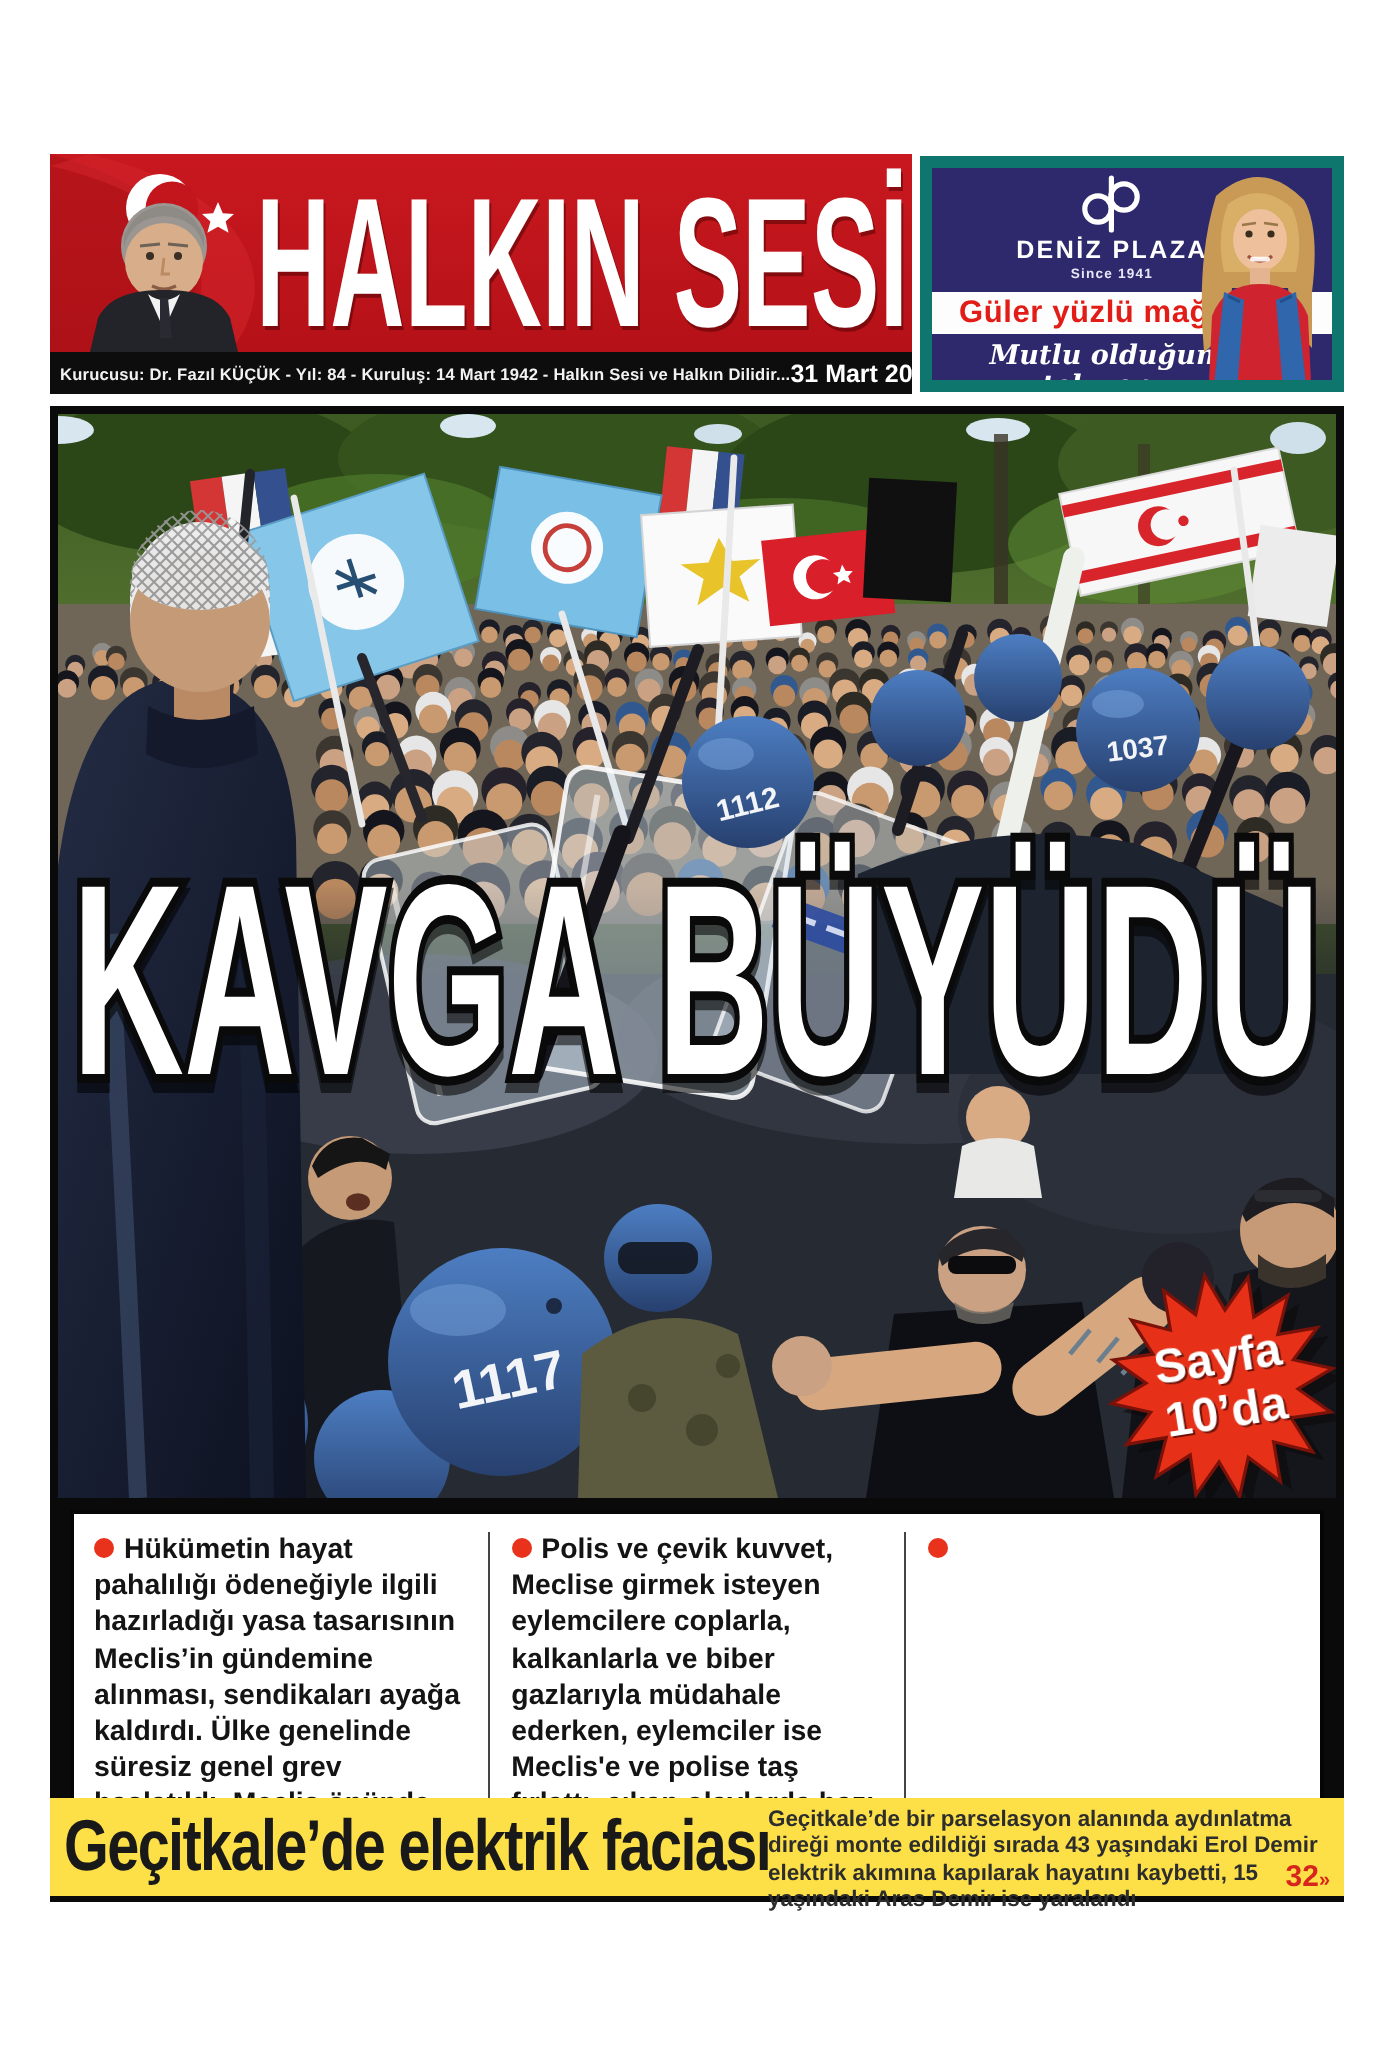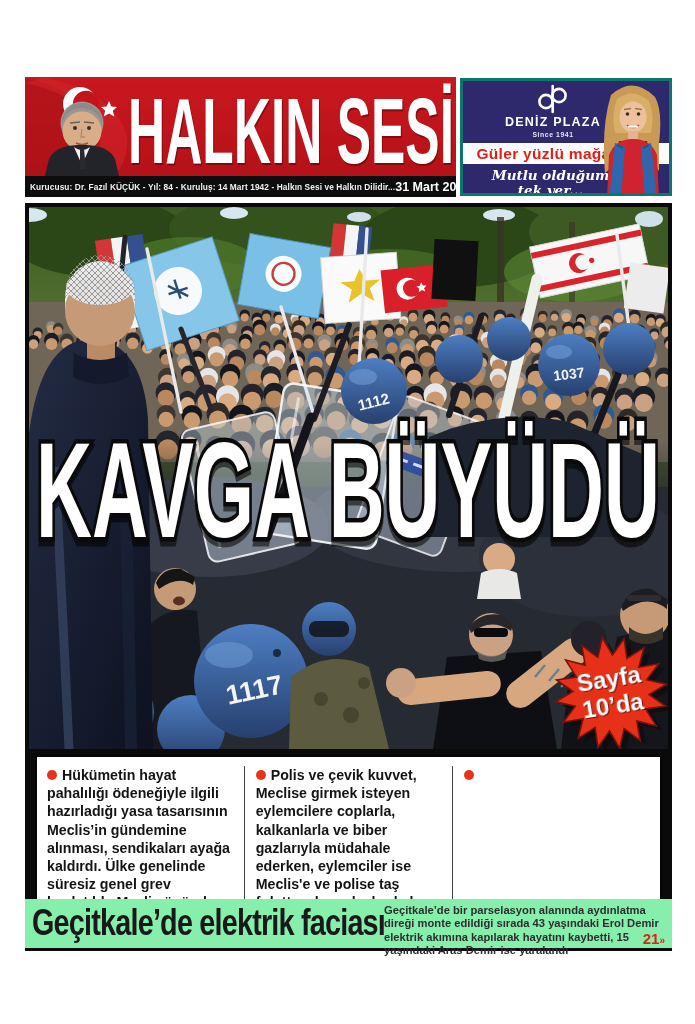--- a/index.html
+++ b/index.html
@@ -11,21 +11,21 @@
   .header{position:relative;width:647px;height:120px;}
   .masthead{position:absolute;left:0;top:0;width:431px;height:120px;}
   .masthead svg{display:block;}
   .infobar{position:absolute;left:0;top:99px;width:431px;height:21px;background:#0d0d0d;
            display:flex;align-items:center;justify-content:space-between;box-sizing:border-box;
            padding:0 7px 0 5px;text-align:center;}
   .founder{color:#f2f2f2;font-size:8.3px;font-weight:bold;letter-spacing:.1px;white-space:nowrap;}
   .issue{display:flex;gap:15px;color:#fff;font-size:12.5px;font-weight:bold;white-space:nowrap;}
 
   .ad{position:absolute;left:435px;top:1px;width:212px;height:118px;background:#2d296c;
-      border:3px solid #0f766e;box-sizing:border-box;overflow:hidden;padding-left:48px;}
+      border:6px solid #0f766e;box-sizing:border-box;overflow:hidden;padding-left:48px;}
   .ad-logo{position:absolute;left:30px;top:2px;width:120px;height:32px;}
   .ad-brand{position:absolute;left:0px;top:34px;width:180px;text-align:center;color:#fff;
             font-size:12.5px;font-weight:bold;letter-spacing:1.2px;}
   .ad-since{position:absolute;left:0px;top:50px;width:180px;text-align:center;color:#e8e6f5;
             font-size:6.8px;font-weight:bold;letter-spacing:.6px;}
   .ad-band{position:absolute;left:0;top:62px;width:212px;height:21px;background:#fdfdfd;
            display:flex;align-items:center;}
   .ad-band span{display:block;width:178px;text-align:center;color:#e21c16;font-size:15.5px;
            font-weight:bold;letter-spacing:.3px;}
   .ad-script{position:absolute;left:0;top:87px;width:175px;text-align:center;color:#fff;
@@ -39,21 +39,21 @@
   .photo{position:relative;width:639px;height:542px;overflow:hidden;background:#42502e;}
   .photo svg{display:block;}
   .bullets-wrap{padding:6px;}
   .bullets{background:#ffffff;border:2px solid #050505;display:flex;padding:9px 10px;}
   .col{flex:1;color:#141414;font-size:14.2px;line-height:18.2px;font-weight:bold;}
   .col + .col{border-left:1.5px solid #444;margin-left:11px;padding-left:11px;}
   .dot{display:inline-block;width:10px;height:10px;border-radius:50%;background:#e8321c;
        margin-right:5px;vertical-align:baseline;}
 
   
-  .strip{position:absolute;left:0;top:822px;width:647px;height:49px;background:#86efac;}
+  .strip{position:absolute;left:0;top:822px;width:647px;height:49px;background:#fde047;}
   .strip-inner{position:relative;width:647px;height:49px;}
   .sec-headline{position:absolute;left:7px;top:3px;color:#191919;font-weight:bold;
                 font-size:36px;letter-spacing:-1px;transform:scaleX(.80);transform-origin:left center;
                 white-space:nowrap;}
   .sec-summary{position:absolute;right:6px;top:5px;width:282px;text-align:left;color:#2d2d2d;
                font-size:11.2px;line-height:13.4px;font-weight:bold;}
   .sec-ref{position:absolute;right:8px;bottom:1px;color:#d8251c;font-weight:bold;font-size:15px;}
   .sec-ref .chev{font-size:10px;letter-spacing:-1px;}
 </style>
 </head>
@@ -841,19 +841,19 @@
           <div class="col"><span class="dot"></span></div>
         </div>
       </div>
     </div>
 
     <div class="strip">
       <div class="strip-inner">
         <div class="sec-headline">Geçitkale’de elektrik faciası</div>
         <div class="sec-summary">Geçitkale’de bir parselasyon alanında aydınlatma direği monte edildiği sırada 43 yaşındaki Erol Demir elektrik akımına kapılarak hayatını kaybetti, 15 yaşındaki Aras Demir ise yaralandı</div>
         <div class="sec-ref">
-          <span>21</span><span class="chev">»</span>
+          <span>32</span><span class="chev">»</span>
         </div>
       </div>
     </div>
 
   </div>
 </div>
 
 </body></html>

